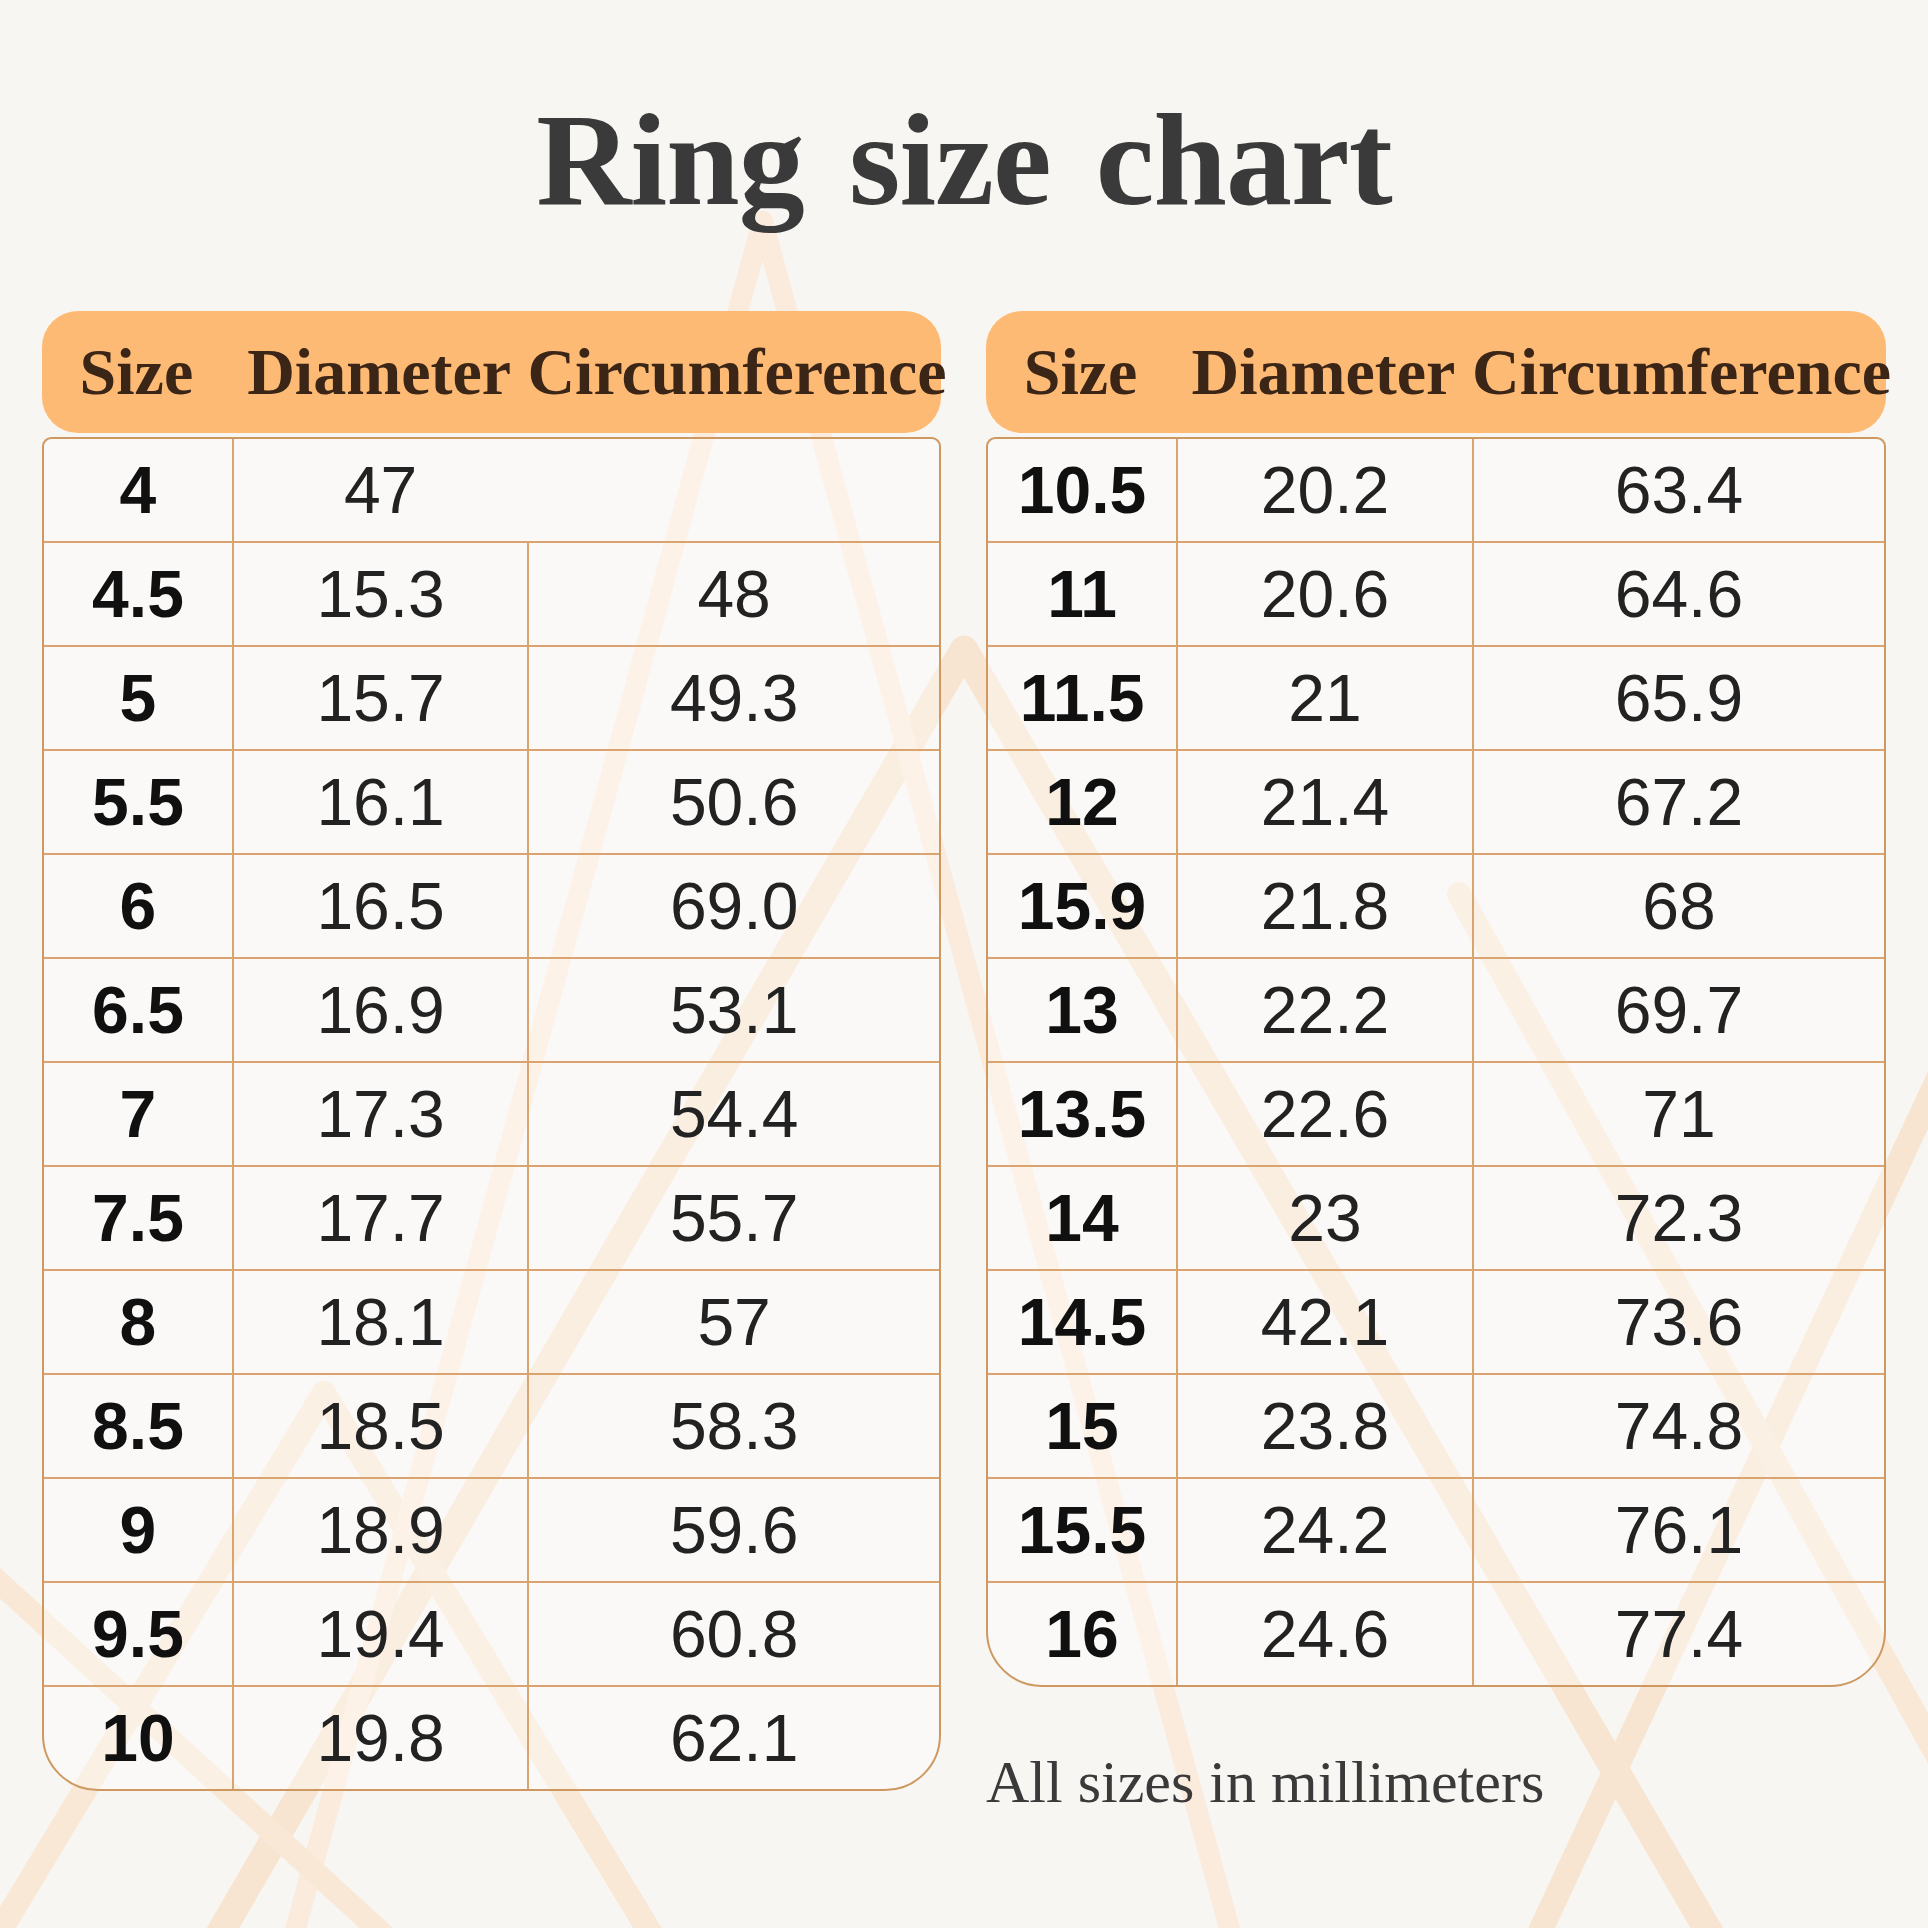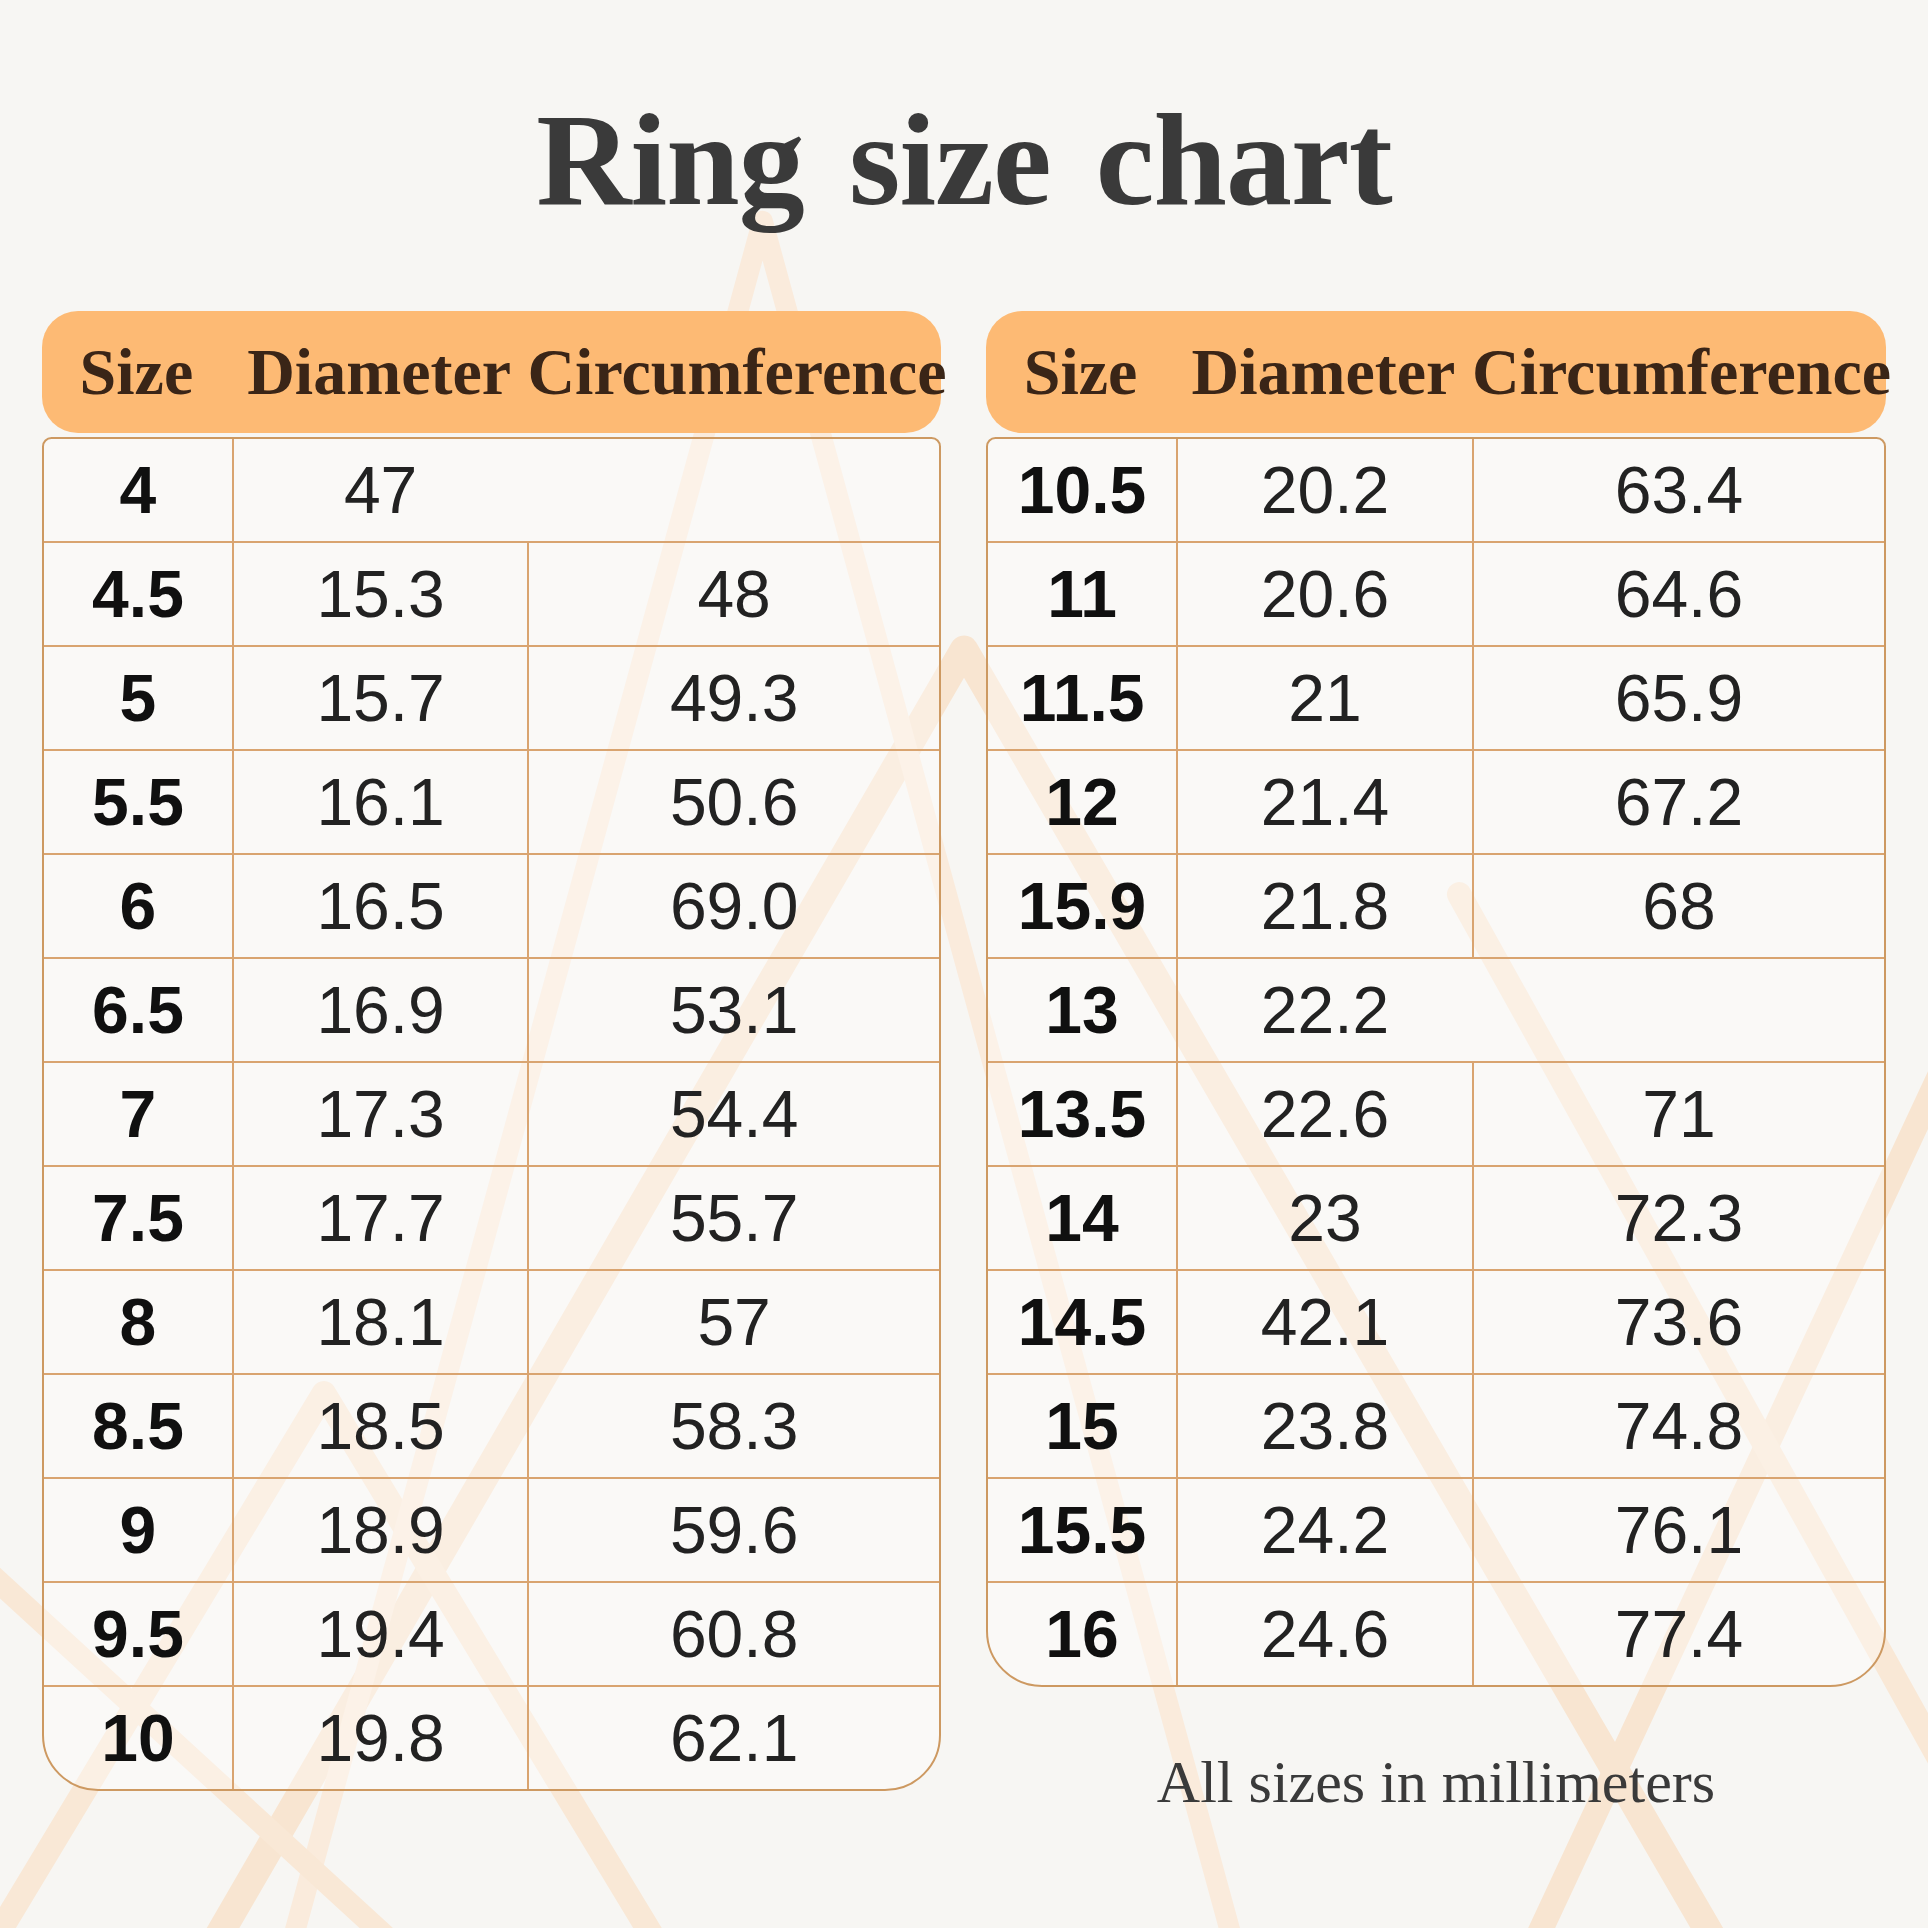--- a/index.html
+++ b/index.html
@@ -66,21 +66,20 @@
     font-size: 66px;
     color: #222222;
   }
   .cell + .cell { border-left: 2.8px solid #d9a470; }
   .cell.size { font-weight: bold; color: #101010; }
   .note {
     position: absolute;
     top: 1748px; left: 986px;
     width: 900px;
     margin: 0;
-    text-align: center;
     font-family: "Liberation Serif", serif;
     font-size: 60px;
     color: #3a3a3a;
   }
 </style>
 </head>
 <body>
 
 <svg class="bg-pattern" viewBox="0 0 2048 2048" xmlns="http://www.w3.org/2000/svg" aria-hidden="true">
   <g fill="none" stroke-linejoin="round" stroke-linecap="round">
@@ -197,20 +196,21 @@
         <div class="cell">67.2</div>
       </div>
       <div class="row">
         <div class="cell size">15.9</div>
         <div class="cell">21.8</div>
         <div class="cell">68</div>
       </div>
       <div class="row">
         <div class="cell size">13</div>
         <div class="cell">22.2</div>
+        <div class="cell">69.7</div>
       </div>
       <div class="row">
         <div class="cell size">13.5</div>
         <div class="cell">22.6</div>
         <div class="cell">71</div>
       </div>
       <div class="row">
         <div class="cell size">14</div>
         <div class="cell">23</div>
         <div class="cell">72.3</div>

